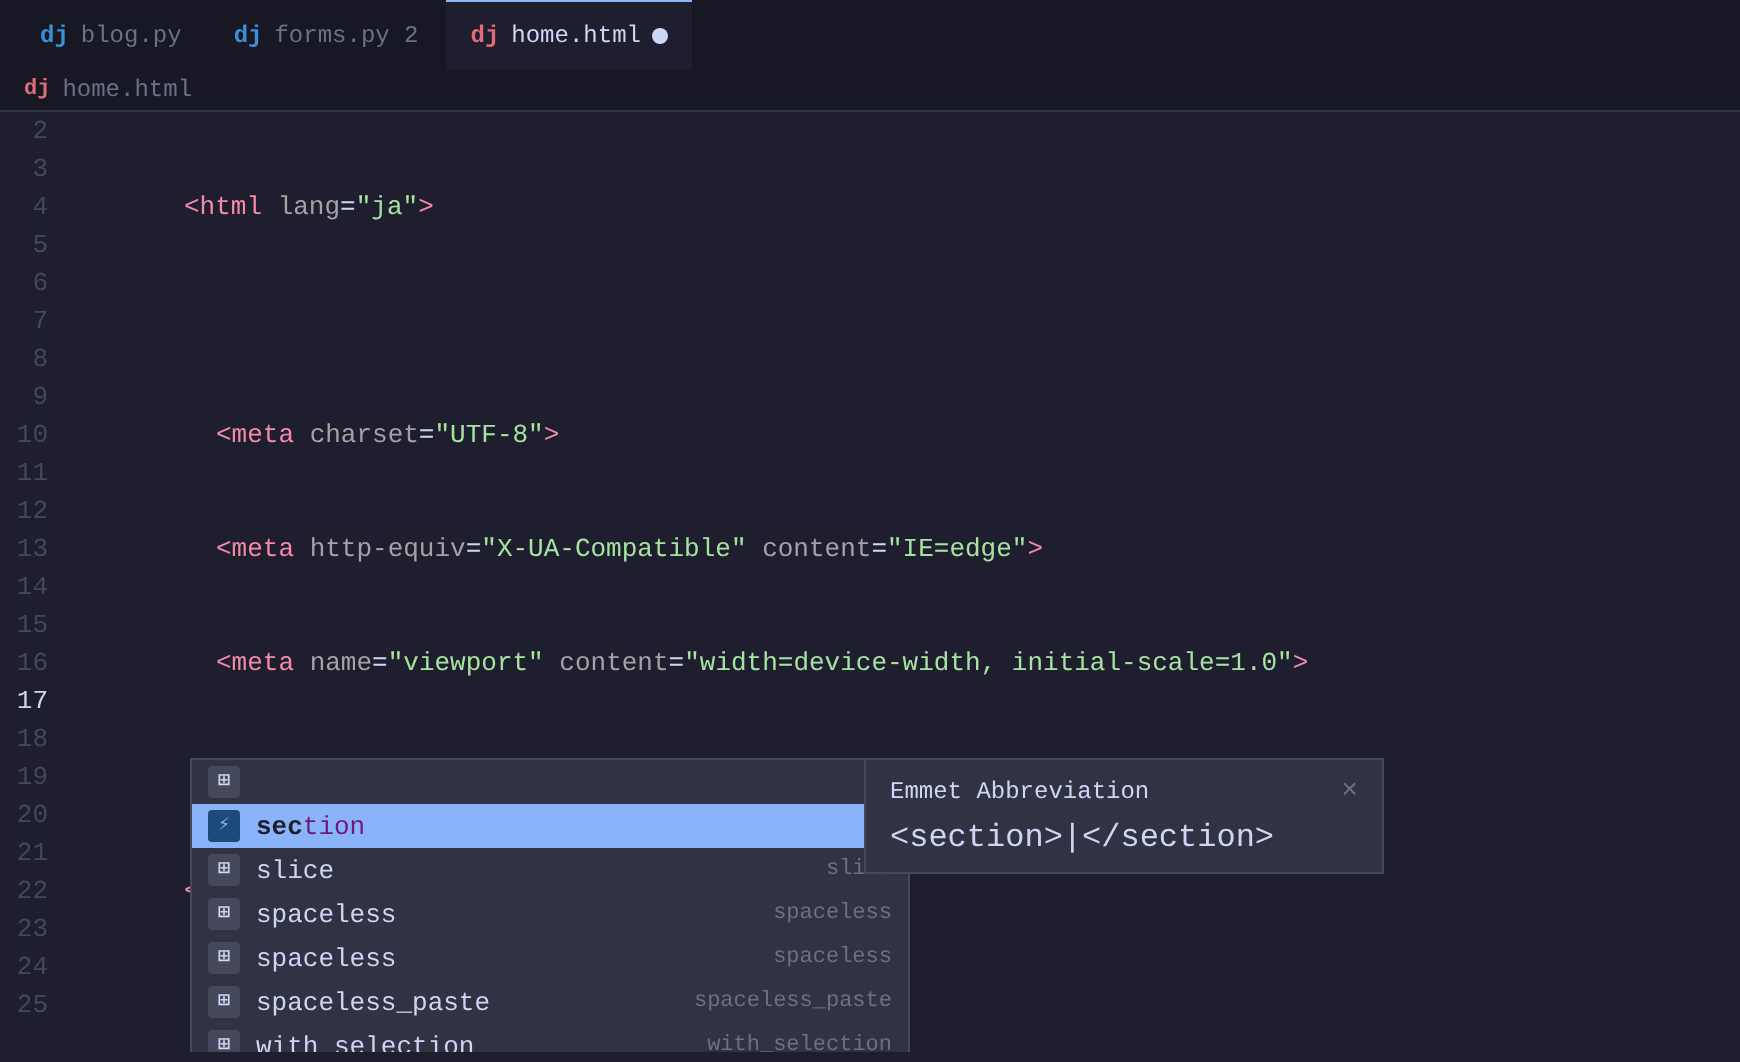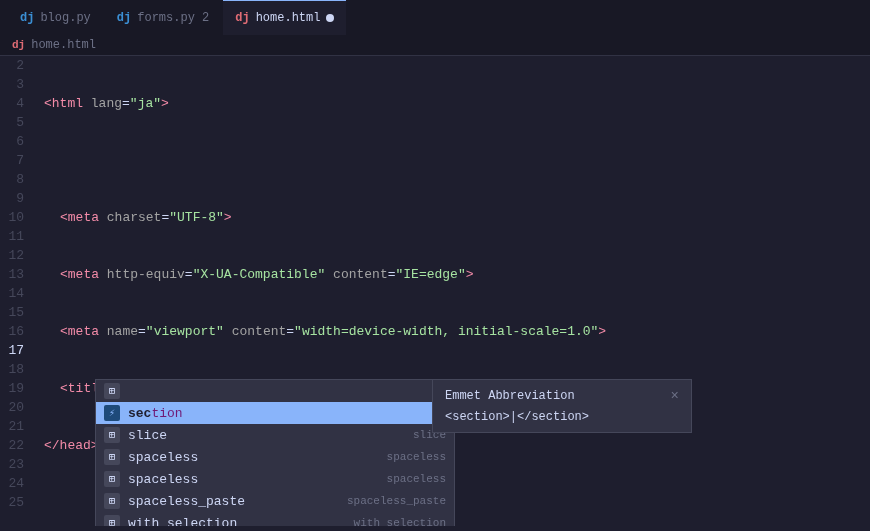--- a/index.html
+++ b/index.html
@@ -97,20 +97,21 @@
       flex: 1;
       padding-left: 4px;
       line-height: 19px;
       white-space: pre;
       overflow: hidden;
     }
     .code-line {
       height: 19px;
       display: flex;
       align-items: flex-end;
+      margin-left: 48px;
     }
 
     
     .tag { color: #f38ba8; }
     .attr-name { color: #a3a3a3; }
     .attr-value { color: #a6e3a1; }
     .text-content { color: #cdd6f4; }
     .bracket { color: #cdd6f4; }
     @keyframes blink {
       0%, 100% { opacity: 1; }
@@ -176,21 +177,21 @@
       font-size: 12px;
       color: #cdd6f4;
       margin-bottom: 6px;
     }
     .emmet-close {
       color: #6c7086;
       cursor: pointer;
       font-size: 14px;
     }
     .emmet-code {
-      font-size: 12px;
+      font-size: 16px;
       color: #cdd6f4;
     }
   </style>
 </head>
 <body>
 
 <div class="title-bar">
   <div class="tab">
     <span class="tab-py-icon">dj</span>
     <span>blog.py</span>

